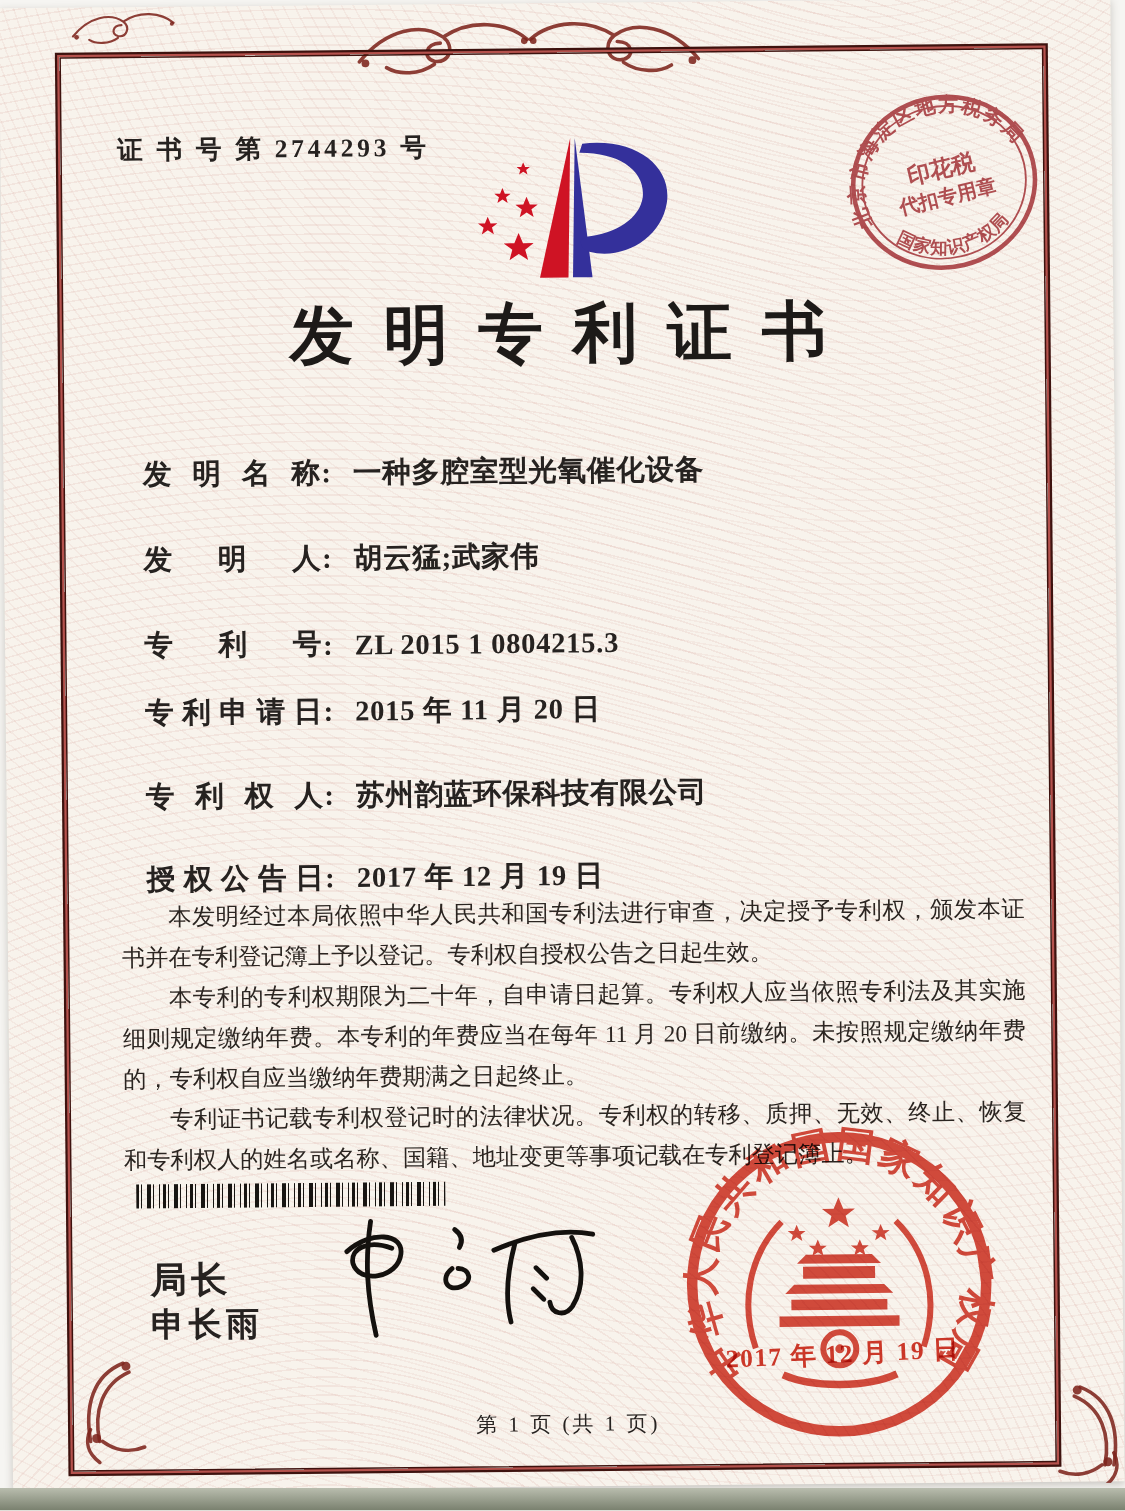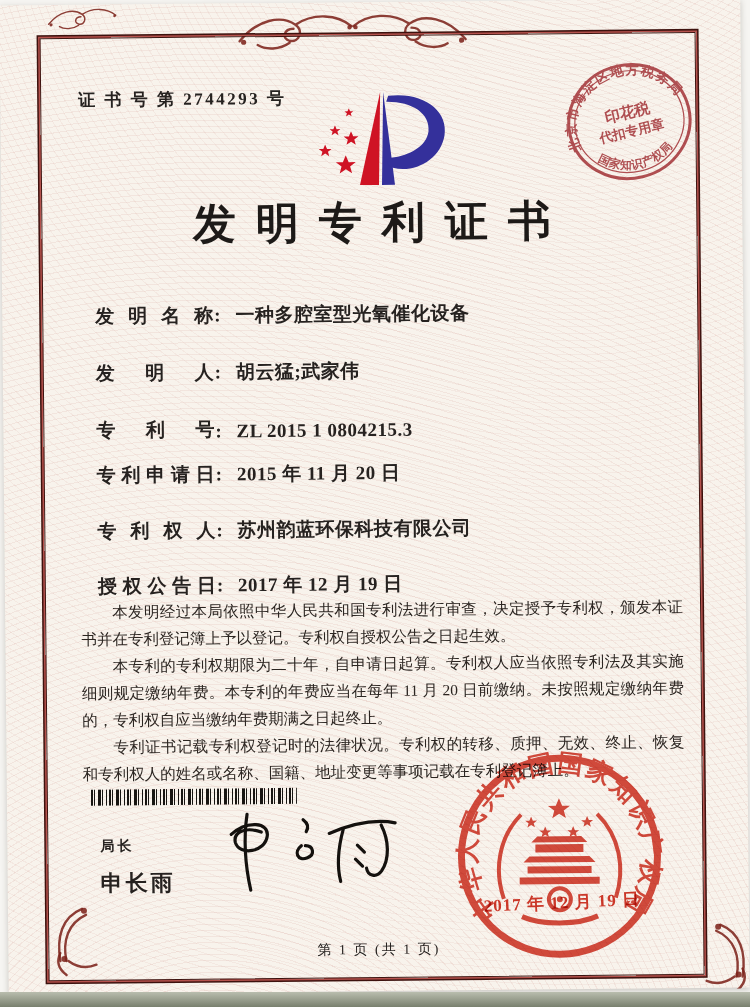--- a/index.html
+++ b/index.html
@@ -35,21 +35,21 @@
   .paras{position:absolute;left:76px;top:595px;width:602px;font-size:15.5px;line-height:1.74;color:#2b2521;}
   .paras p{margin:0;text-indent:2em;text-align:justify;font-weight:500;}
   
   .barcode{position:absolute;left:84px;top:785px;width:206px;height:16px;
     background:repeating-linear-gradient(90deg,
       #181512 0 2px, rgba(0,0,0,0) 2px 3px,
       #181512 3px 4px, rgba(0,0,0,0) 4px 7px,
       #181512 7px 10px, rgba(0,0,0,0) 10px 11px,
       #181512 11px 12px, rgba(0,0,0,0) 12px 15px,
       #181512 15px 16px, rgba(0,0,0,0) 16px 18px);}
-  .director-title{position:absolute;left:93px;top:833px;font-size:14px;font-weight:600;letter-spacing:3px;}
+  .director-title{position:absolute;left:93px;top:833px;font-size:24px;font-weight:600;letter-spacing:3px;}
   .director-name{position:absolute;left:93px;top:864px;font-size:22px;font-weight:600;letter-spacing:3px;}
   .signature{position:absolute;left:210px;top:797px;}
   .seal{position:absolute;left:444px;top:748px;mix-blend-mode:multiply;}
   .seal-ink{fill:var(--seal-red);}
   .seal-stroke{stroke:var(--seal-red);fill:none;}
   .seal-date{position:absolute;left:448px;top:891px;width:212px;text-align:center;
              color:var(--seal-red);font-size:17px;font-weight:700;letter-spacing:1px;
              transform:rotate(-2deg);mix-blend-mode:multiply;}
   .footer{position:absolute;left:0;right:0;top:939px;text-align:center;font-size:14px;letter-spacing:2px;}
   

